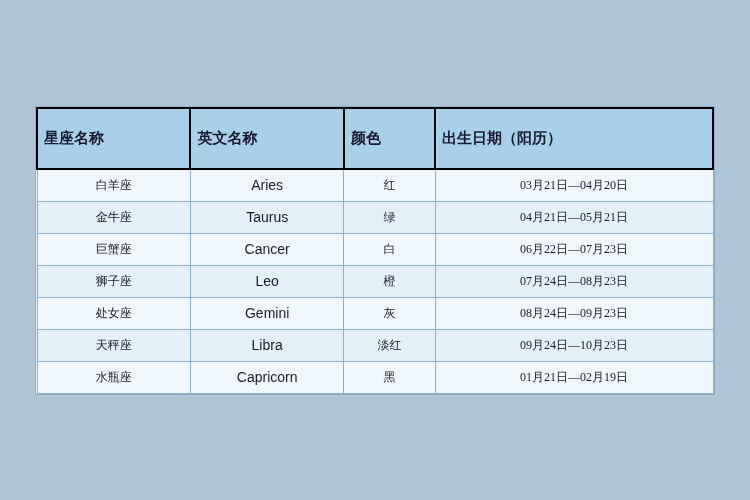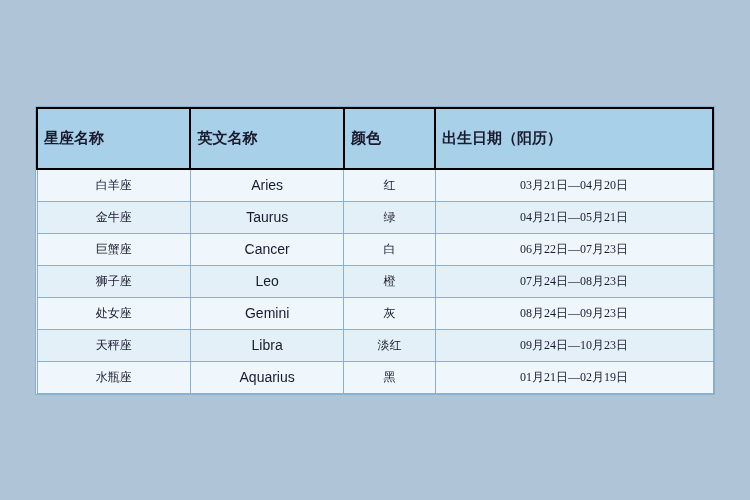--- a/index.html
+++ b/index.html
@@ -95,19 +95,19 @@
           <td>08月24日—09月23日</td>
         </tr>
         <tr>
           <td>天秤座</td>
           <td class="en-name">Libra</td>
           <td>淡红</td>
           <td>09月24日—10月23日</td>
         </tr>
         <tr>
           <td>水瓶座</td>
-          <td class="en-name">Aquarius</td>
+          <td class="en-name">Capricorn</td>
           <td>黑</td>
           <td>01月21日—02月19日</td>
         </tr>
       </tbody>
   </table>
 </div>
 
 </body></html>

